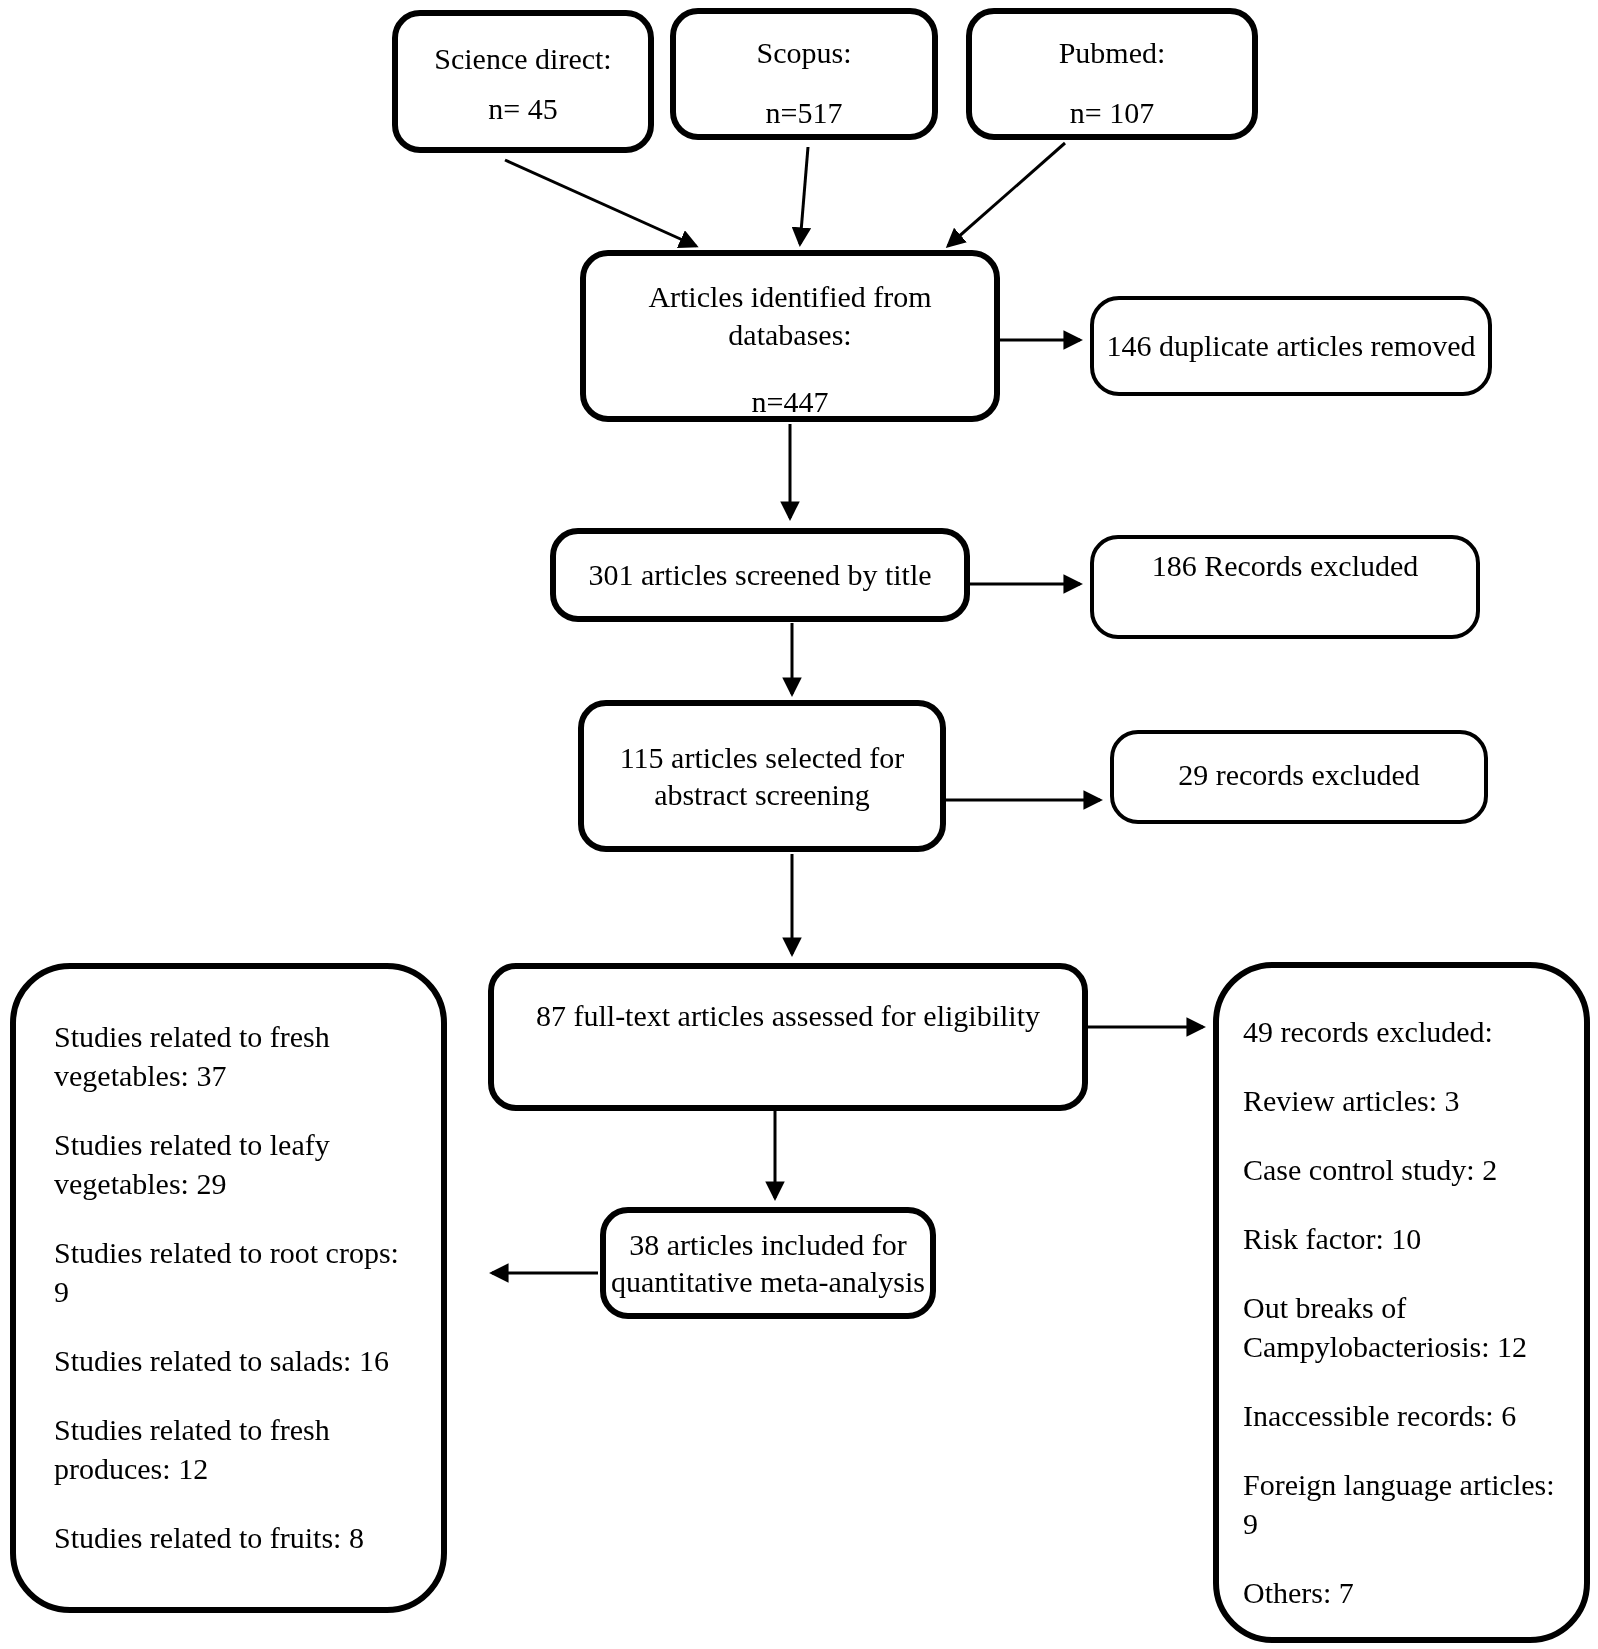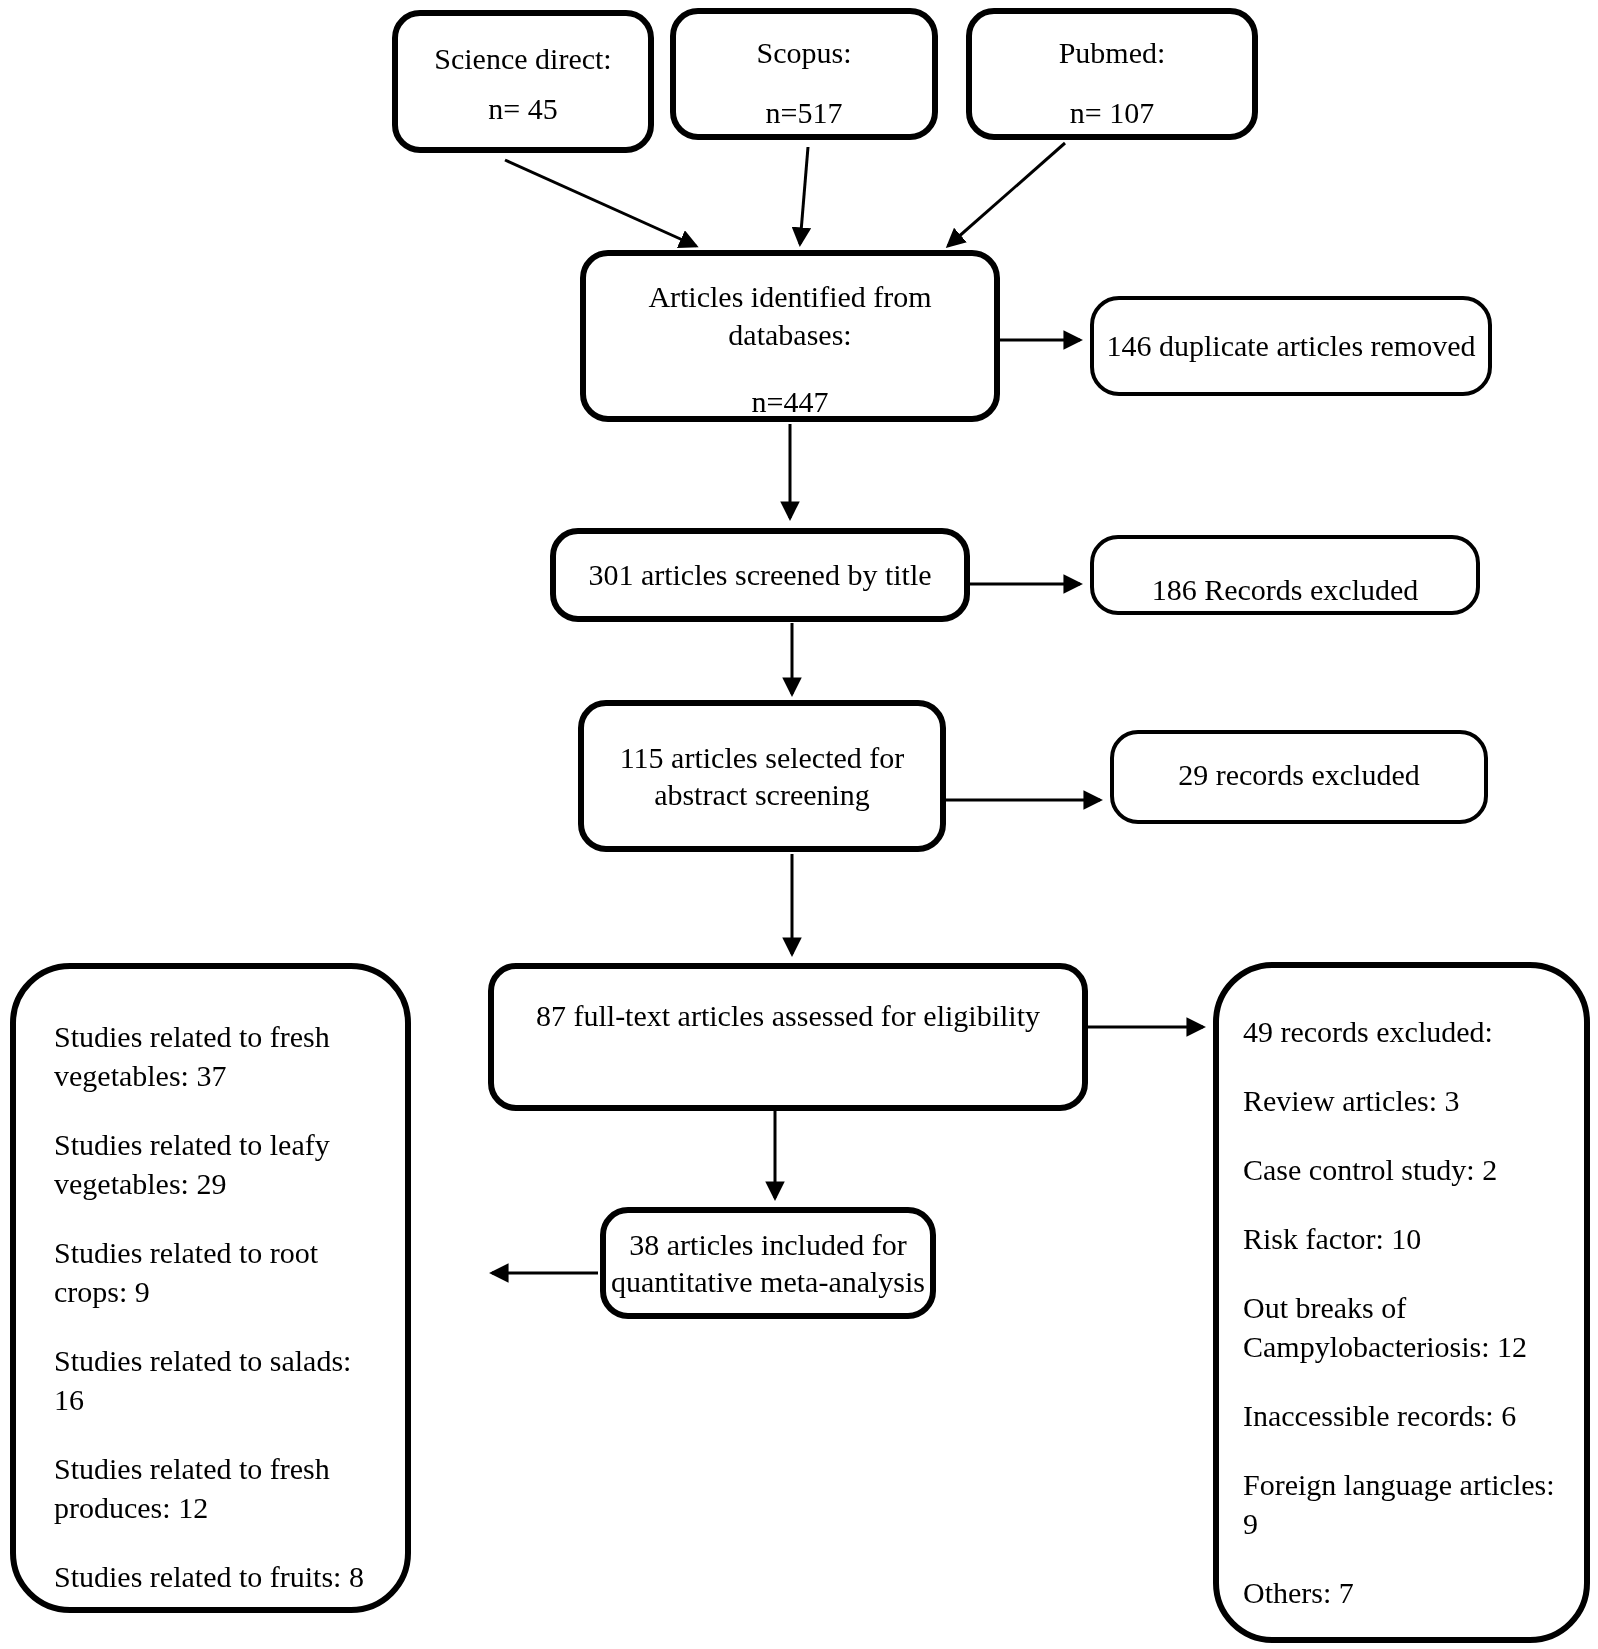--- a/index.html
+++ b/index.html
@@ -105,21 +105,21 @@
   </div>
 
   <div class="box thin" style="left:1090px; top:296px; width:402px; height:100px;border-radius:29px;">
     <div class="nowrap">146 duplicate articles removed</div>
   </div>
 
   <div class="box thick" style="left:550px; top:528px; width:420px; height:94px;">
     <div class="nowrap">301 articles screened by title</div>
   </div>
 
-  <div class="box thin pad-top" style="left:1090px; top:535px; width:390px; height:80px; padding-top:32px;">
+  <div class="box thin pad-top" style="left:1090px; top:535px; width:390px; height:104px; padding-top:8px;">
     <div class="nowrap">186 Records excluded</div>
   </div>
 
   <div class="box thick" style="left:578px; top:700px; width:368px; height:152px;">
     <div class="nowrap">115 articles selected for</div>
     <div class="nowrap">abstract screening</div>
   </div>
 
   <div class="box thin pad-top" style="left:1110px; top:730px; width:378px; height:94px; padding-top:22px;">
     <div class="nowrap">29 records excluded</div>
@@ -138,21 +138,21 @@
     <div class="list-item">Inaccessible records: 6</div>
     <div class="list-item">Foreign language articles: 9</div>
     <div class="list-item">Others: 7</div>
   </div>
 
   <div class="box thick" style="left:600px; top:1207px; width:336px; height:112px;">
     <div class="nowrap">38 articles included for</div>
     <div class="nowrap">quantitative meta-analysis</div>
   </div>
 
-  <div class="box thick biground list-box" style="left:10px; top:963px; width:401px; height:650px; padding:48px 26px 10px 38px;">
+  <div class="box thick biground list-box" style="left:10px; top:963px; width:437px; height:650px; padding:48px 26px 10px 38px;">
     <div class="list-item">Studies related to fresh vegetables: 37</div>
     <div class="list-item">Studies related to leafy vegetables: 29</div>
     <div class="list-item">Studies related to root crops: 9</div>
     <div class="list-item">Studies related to salads: 16</div>
     <div class="list-item">Studies related to fresh produces: 12</div>
     <div class="list-item">Studies related to fruits: 8</div>
   </div>
 
 </div>
 

